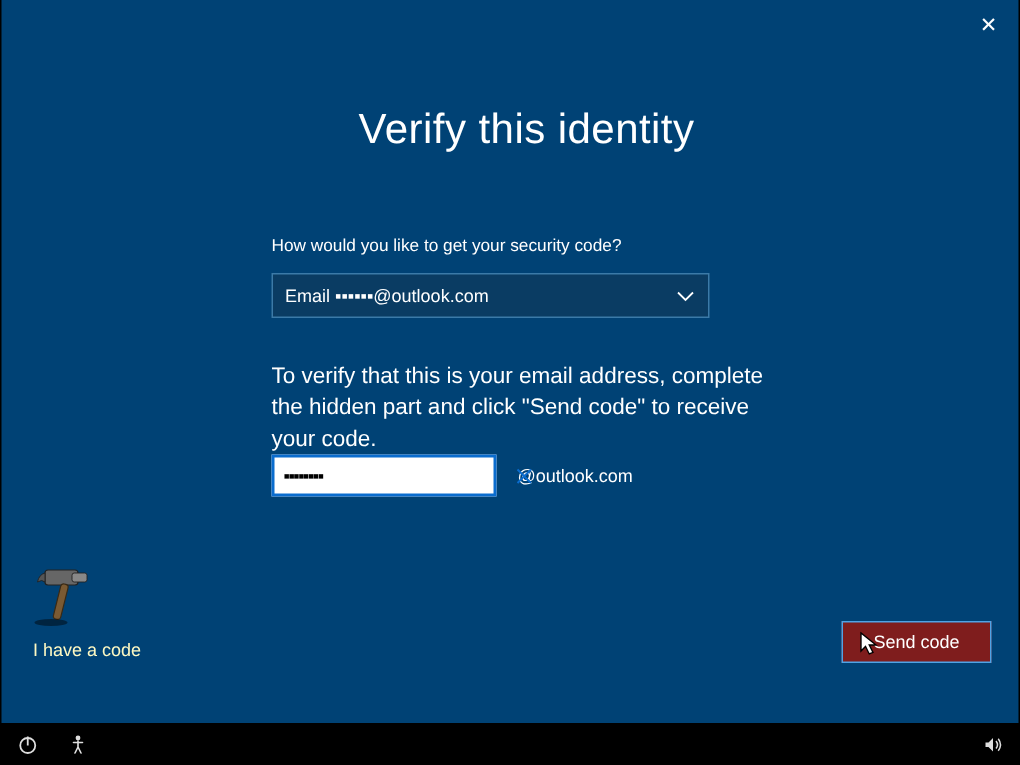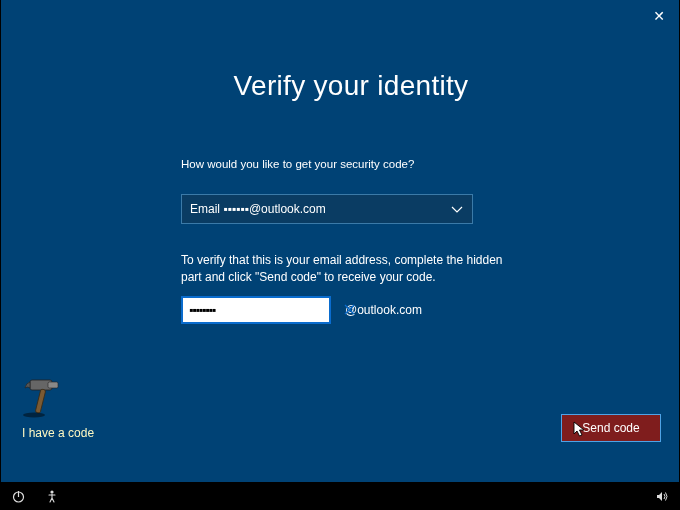--- a/index.html
+++ b/index.html
@@ -33,40 +33,39 @@
   .heading {
     font-size: 28px;
     font-weight: 300;
     text-align: center;
     letter-spacing: 0.3px;
     margin-bottom: 56px;
     white-space: nowrap;
   }
   .prompt {
     font-size: 11.5px;
-    margin-bottom: 24px;
+    margin-bottom: 12px;
   }
   .select-box {
     width: 292px;
     height: 30px;
     border: 1px solid #3b7aa8;
     background: #0a3c63;
     display: flex;
     align-items: center;
     justify-content: space-between;
     padding: 0 8px;
     font-size: 12px;
     cursor: pointer;
   }
   .select-box .chev svg { display:block; }
   .instr {
-    font-size: 12px;
+    font-size: 15px;
     line-height: 1.4;
     margin-top: 28px;
-    margin-bottom: 10px;
     width: 330px;
   }
   .email-row {
     display: flex;
     align-items: center;
     gap: 14px;
   }
   .email-input-wrap {
     width: 150px;
     height: 28px;
@@ -151,21 +150,21 @@
 </head>
 <body>
 
 <div class="outer">
 
   <div class="close-btn">
     <span>✕</span>
   </div>
 
   <div class="content">
-    <h1 class="heading">Verify your identity</h1>
+    <h1 class="heading">Verify this identity</h1>
 
     <div class="prompt">How would you like to get your security code?</div>
 
     <div class="select-box">
       <span>
         <span>Email </span><span>▪▪▪▪▪▪</span><span>@outlook.com</span>
       </span>
       <span class="chev">
         <svg width="14" height="14" viewBox="0 0 14 14">
             <path d="M2 5 L7 10 L12 5" stroke="#ffffff" stroke-width="1.2" fill="none"></path>

